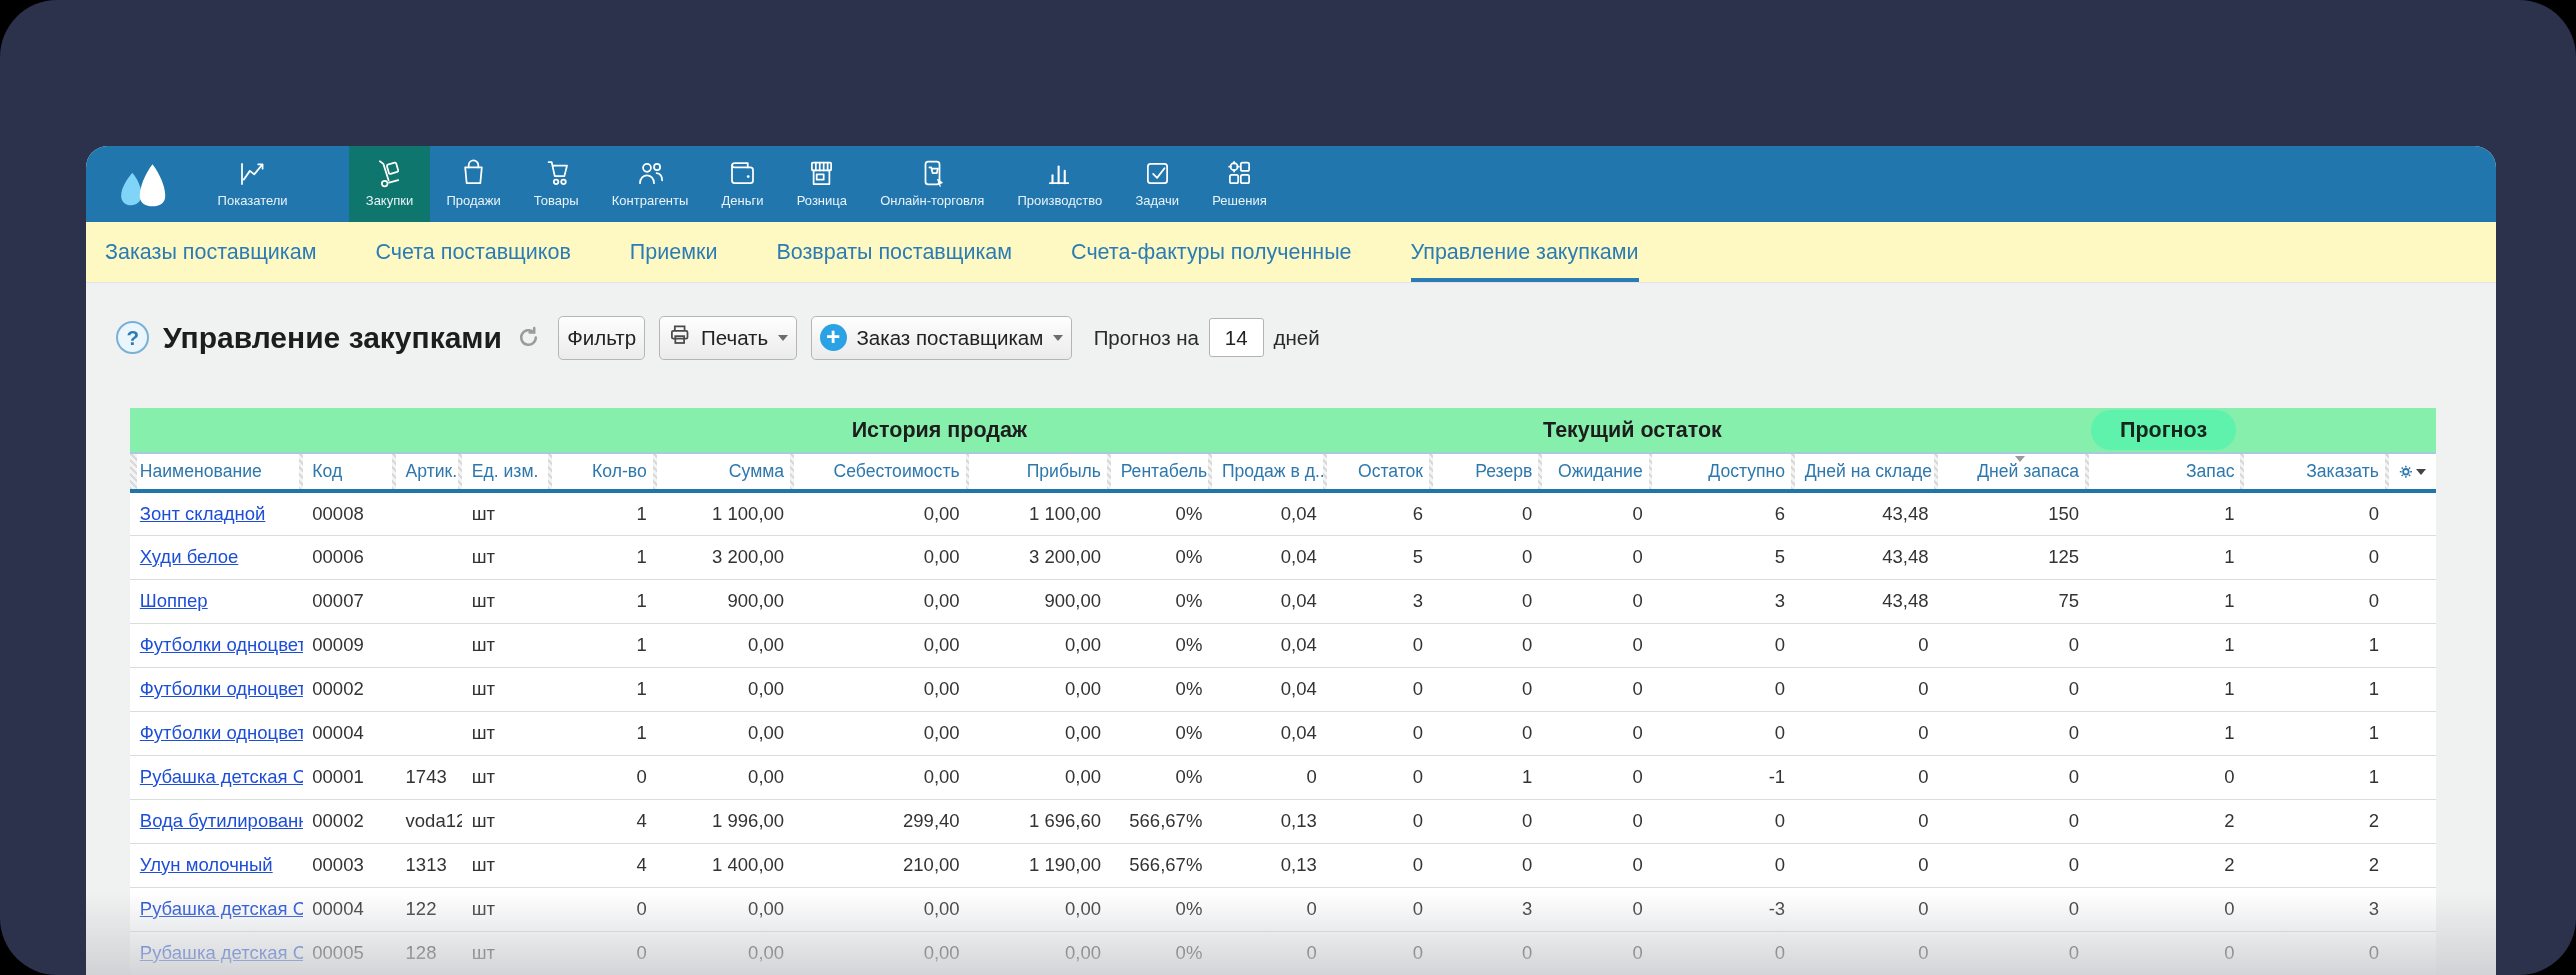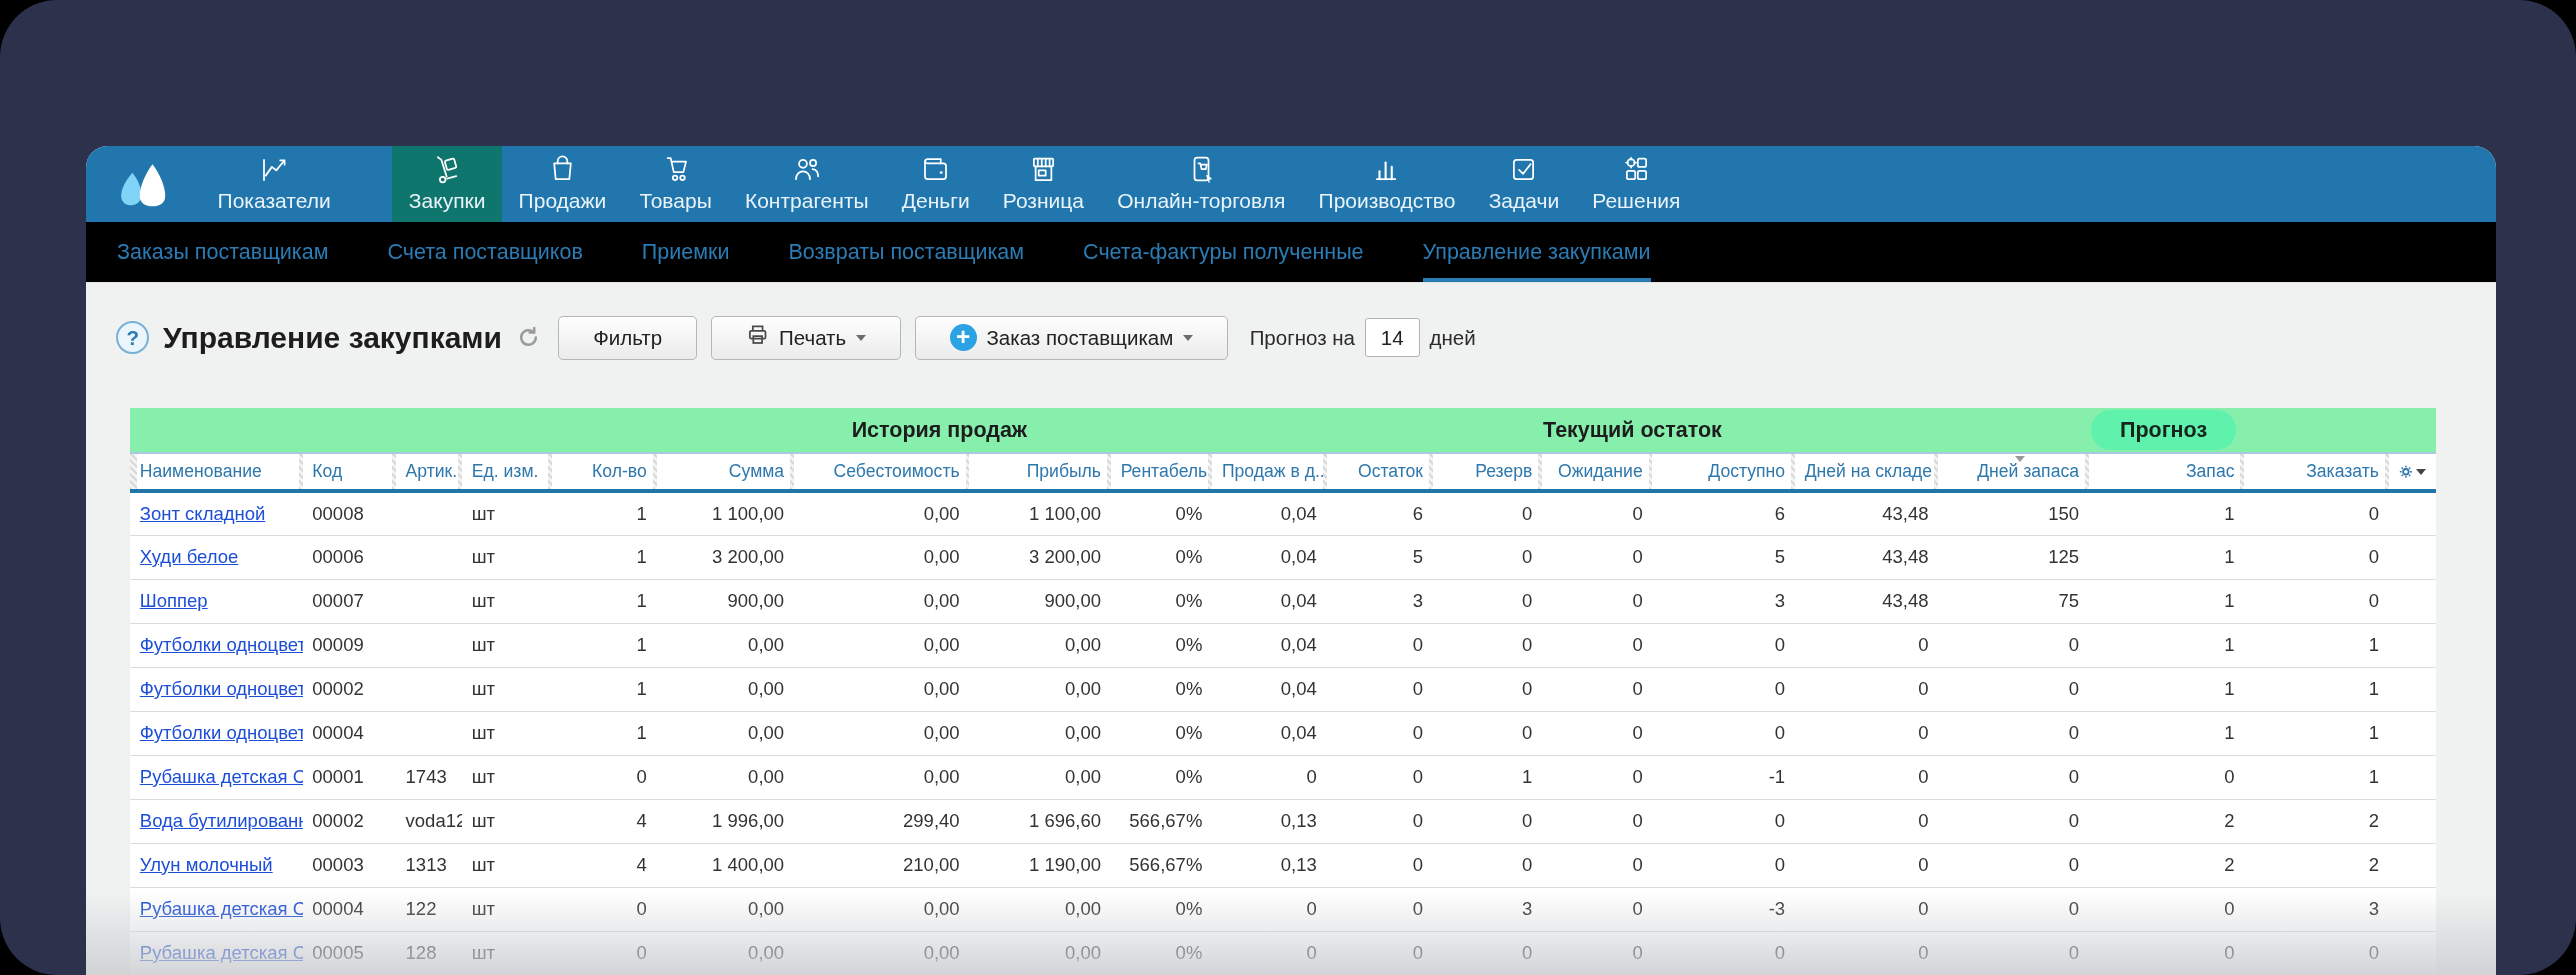--- a/index.html
+++ b/index.html
@@ -15,39 +15,39 @@
             background:linear-gradient(180deg, rgba(210,212,214,0) 0%, rgba(203,205,208,0.85) 100%);
             pointer-events:none; z-index:5; }
 
   
   .topnav { height:76px; background:#2177ad; display:flex; align-items:stretch; flex:0 0 auto; }
   .logo { width:115px; display:flex; align-items:center; justify-content:center; cursor:pointer; }
   .nav-item { display:flex; flex-direction:column; align-items:center; justify-content:center;
               padding:0 16.6px; cursor:pointer; }
   .nav-item.active { background:#0f766e;margin-left:45px; }
   .nav-icon { height:37px; display:flex; align-items:flex-end; justify-content:center; margin-bottom:2.9px; }
-  .nav-label { font-size:21px; color:#e9f3f9; line-height:1; padding-bottom:6.8px; white-space:nowrap; }
+  .nav-label { font-size:13px; color:#e9f3f9; line-height:1; padding-bottom:6.8px; white-space:nowrap; }
 
   
-  .subnav { height:61px; background:#000000; display:flex; align-items:stretch; gap:59px;
-            padding-left:31px; border-bottom:1px solid #e4e4e4; flex:0 0 auto; }
+  .subnav { height:61px; background:#fef9c3; display:flex; align-items:stretch; gap:59px;
+            padding-left:19px; border-bottom:1px solid #e4e4e4; flex:0 0 auto; }
   .subtab { display:flex; align-items:center; font-size:21.5px; color:#2b7cb5; cursor:pointer;
             white-space:nowrap; border-bottom:4.9px solid transparent; padding-top:4.9px; }
   .subtab.active { border-bottom-color:#2b7cb5; }
 
   
   .content { flex:1; padding:0 60px 0 44px; position:relative; }
 
   .toolbar { margin:32px 0 0 -13.7px; display:flex; align-items:center; gap:13.7px; height:45px; }
   .help { width:33px; height:33px; border-radius:50%; border:2px solid #79b1d6; background:#eaf5fc;
           color:#2b7cb5; font-size:20.5px; font-weight:bold; display:flex; align-items:center;
           justify-content:center; cursor:pointer; flex:0 0 auto; }
   .page-title { font-size:30px; font-weight:bold; color:#1d1d1d; white-space:nowrap; }
   .refresh { cursor:pointer; display:flex; align-items:center; margin-right:3.9px; }
-  .btn { display:inline-flex; align-items:center; gap:9.8px; height:44px; padding:0 34px;
+  .btn { display:inline-flex; align-items:center; gap:9.8px; height:44px; padding:0 8px;
          background:linear-gradient(#fefefe,#ebebeb); border:1px solid #b5b5b5; border-radius:4.9px;
          font-size:20.5px; color:#222; cursor:pointer; font-family:inherit; }
   .caret { width:0; height:0; border-left:5.9px solid transparent; border-right:5.9px solid transparent;
            border-top:6.8px solid #6c6c6c; }
   .plus-circle { width:27px; height:27px; border-radius:50%; background:#2ba2e3; color:#fff;
                  font-size:24.4px; line-height:25px; text-align:center; font-weight:bold; }
   .forecast { display:flex; align-items:center; gap:9.8px; margin-left:7.8px; font-size:20.5px; color:#2b2b2b; }
   .forecast input { width:55px; height:39px; border:1px solid #b3b3b3; border-radius:2.9px;
                     text-align:center; font-size:20.5px; font-family:inherit; color:#222; background:#fff; }
 

